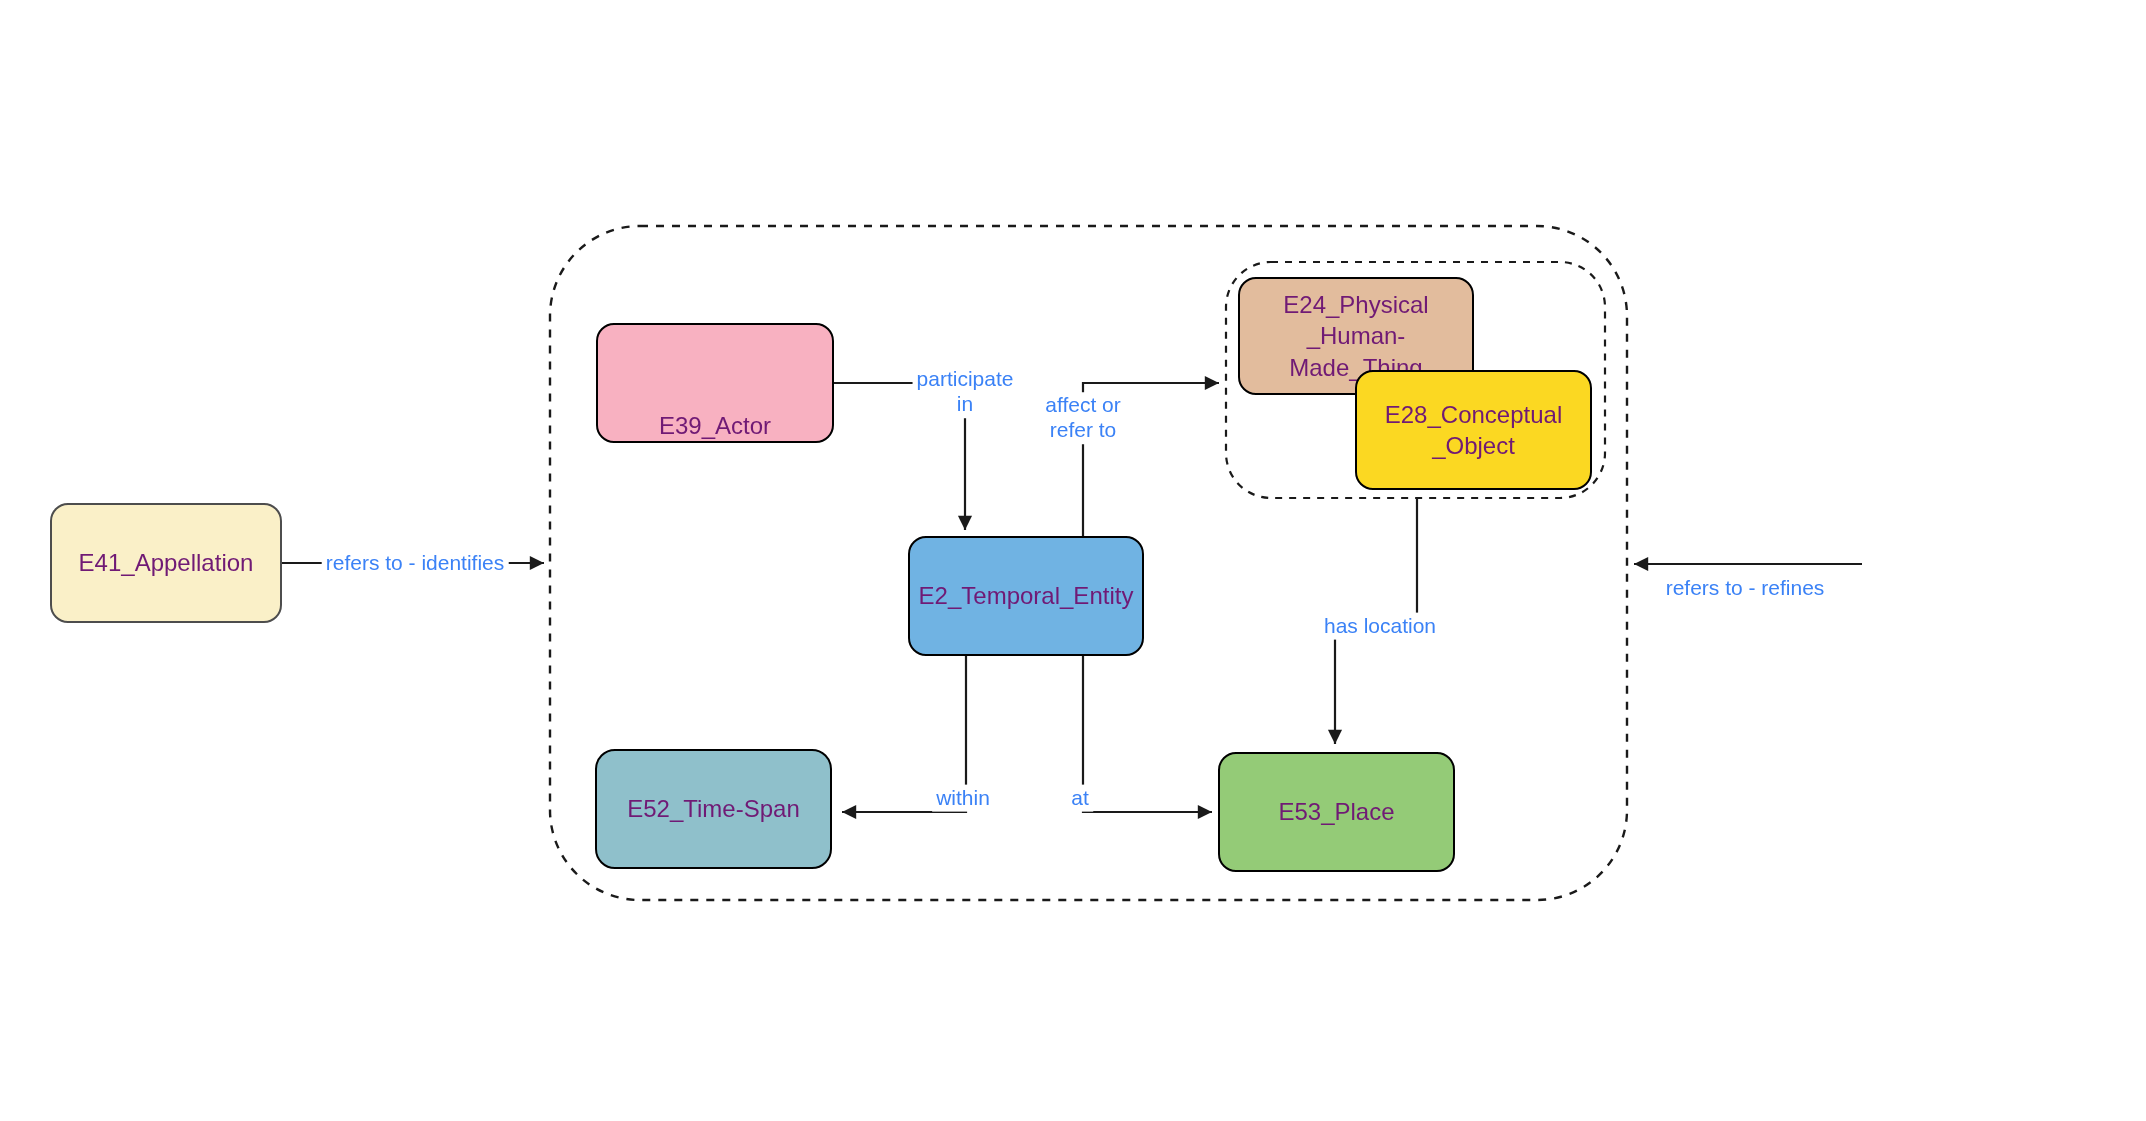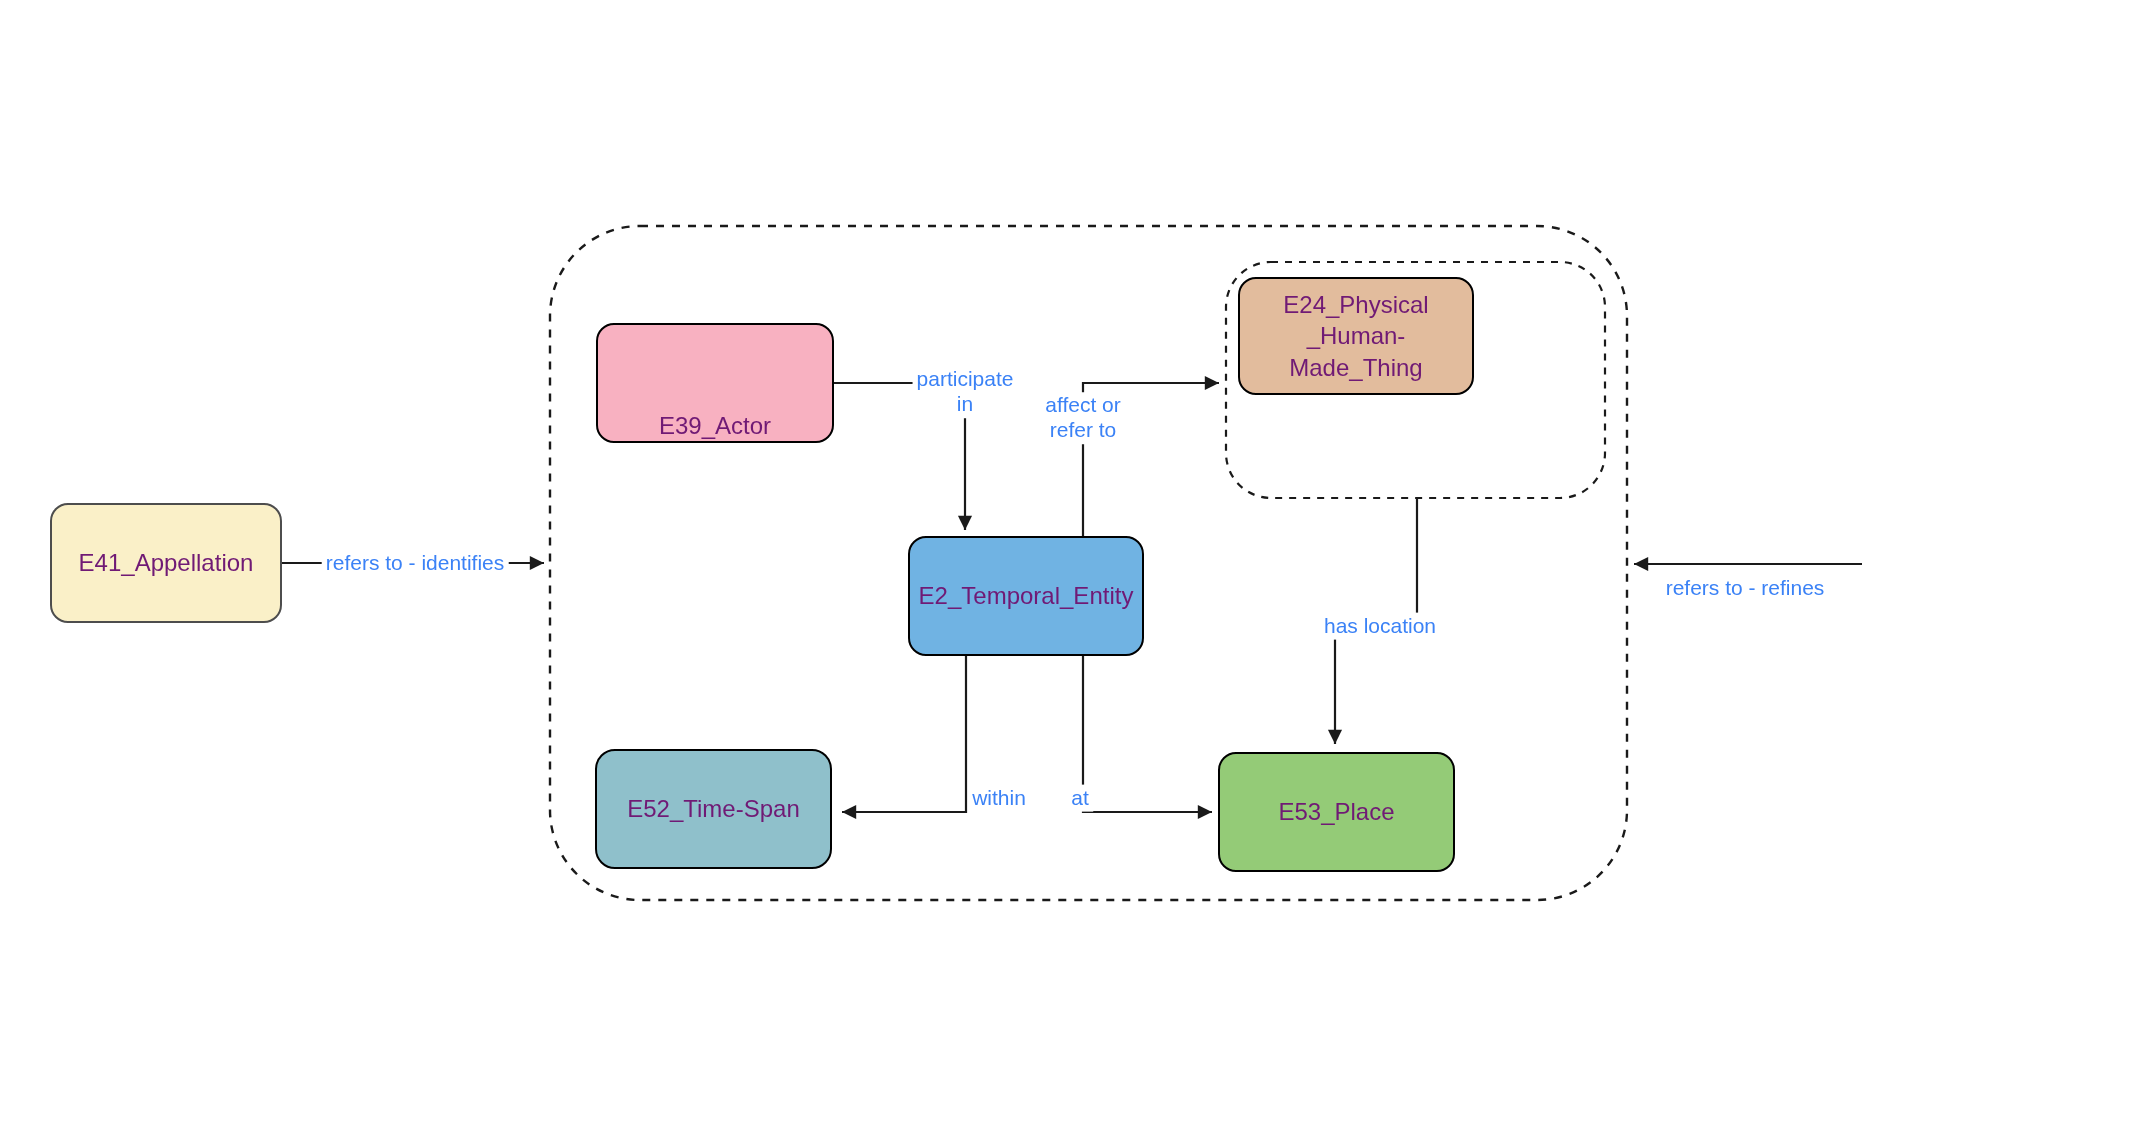--- a/index.html
+++ b/index.html
@@ -63,20 +63,24 @@
 
   <div class="node" style="left: 596px; top: 323px; width: 238px; height: 120px; background: rgb(248, 177, 193); border-color: rgb(0, 0, 0); align-items: flex-end;">
     <span class="node-label">E39_Actor</span>
   </div>
 
   <div class="node" style="left: 1238px; top: 277px; width: 236px; height: 118px; background: rgb(226, 188, 157); border-color: rgb(0, 0, 0);">
     <span class="node-label">E24_Physical
 _Human-Made_Thing</span>
   </div>
 
+  <div class="node" style="left: 1355px; top: 370px; width: 237px; height: 120px; background: rgb(251, 216, 34); border-color: rgb(0, 0, 0);">
+    <span class="node-label">E28_Conceptual
+_Object</span>
+  </div>
 
   <div class="node" style="left: 908px; top: 536px; width: 236px; height: 120px; background: rgb(112, 179, 227); border-color: rgb(0, 0, 0);">
     <span class="node-label">E2_Temporal_Entity</span>
   </div>
 
   <div class="node" style="left: 595px; top: 749px; width: 237px; height: 120px; background: rgb(143, 192, 203); border-color: rgb(0, 0, 0); border-radius: 20px;">
     <span class="node-label">E52_Time-Span</span>
   </div>
 
   <div class="node" style="left: 1218px; top: 752px; width: 237px; height: 120px; background: rgb(148, 203, 119); border-color: rgb(0, 0, 0); text-align: center;">
@@ -85,21 +89,21 @@
 
 
   <div class="edge-label" style="left:415px; top:563px;">refers to - identifies</div>
 
   <div class="edge-label" style="left:965px; top:392px;">participate
 in</div>
 
   <div class="edge-label" style="left:1083px; top:390px;margin-top:28px;">affect or
 refer to</div>
 
-  <div class="edge-label" style="left:963px; top:798px;margin-left:36px;">within</div>
+  <div class="edge-label" style="left:963px; top:798px;">within</div>
 
   <div class="edge-label" style="left:1080px; top:798px;">at</div>
 
   <div class="edge-label" style="left:1380px; top:626px;">has location</div>
 
   <div class="edge-label" style="left:1745px; top:588px;">refers to - refines</div>
 
 </div>
 
 </body></html>

